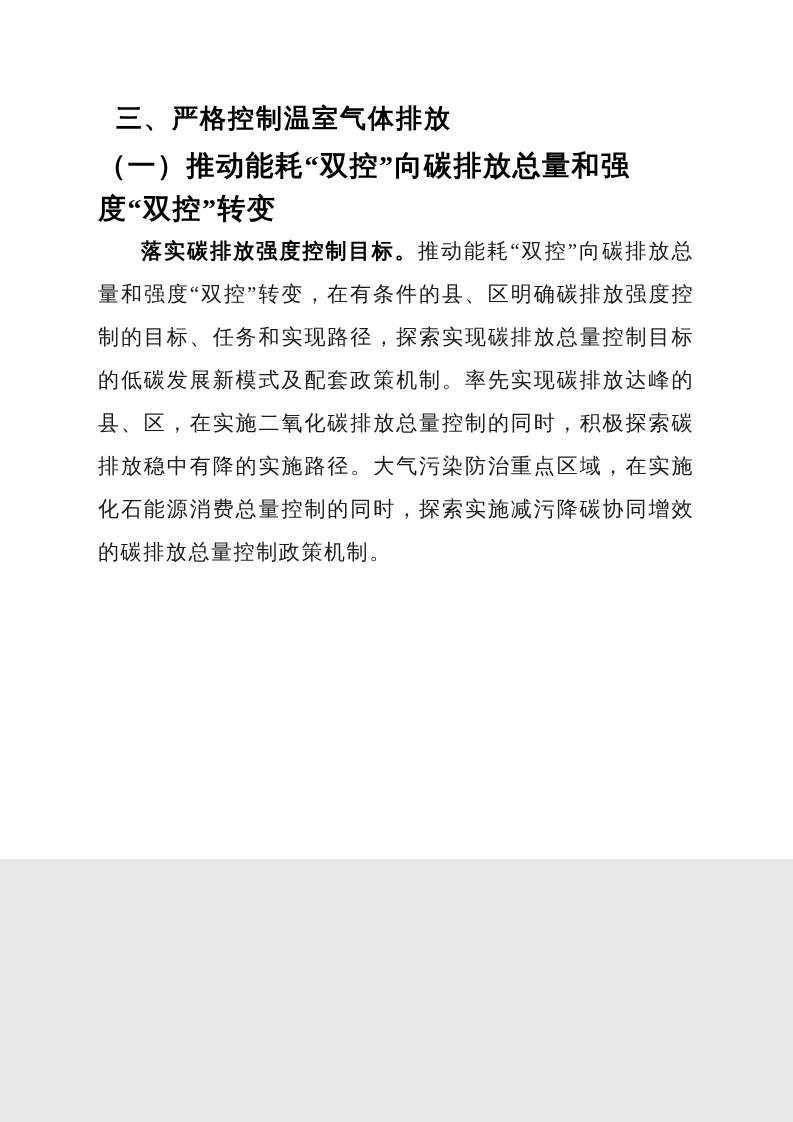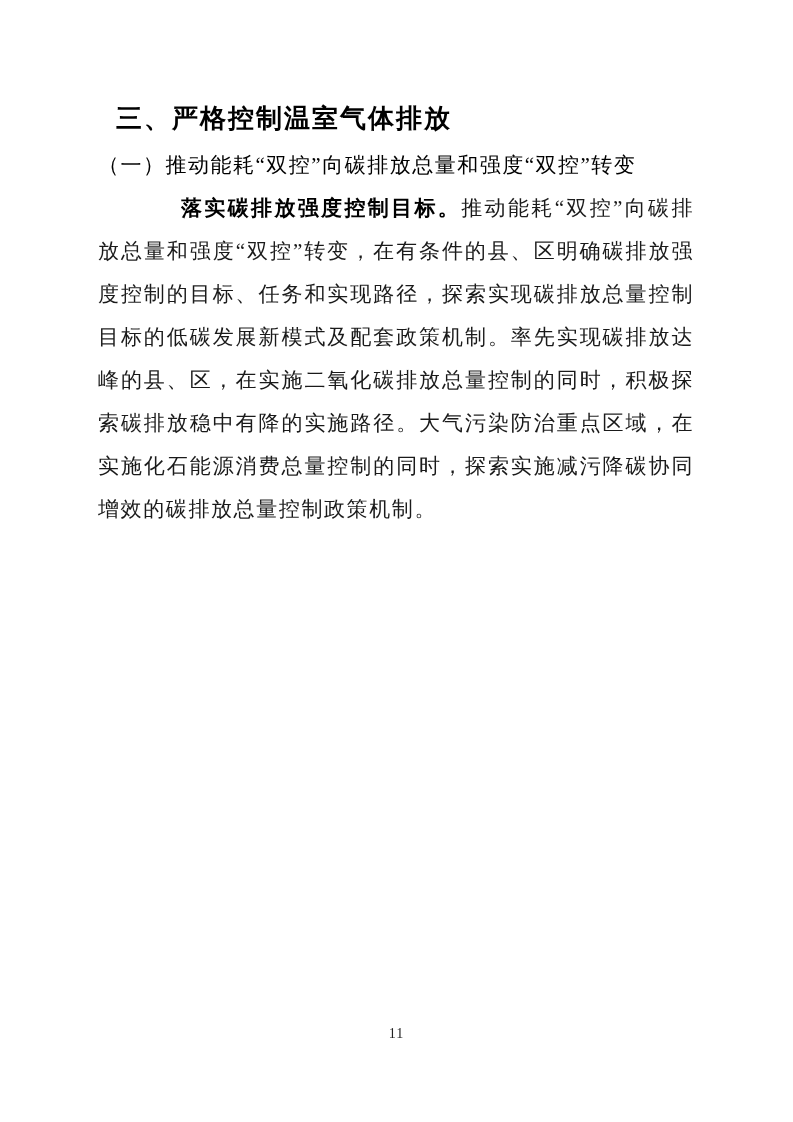--- a/index.html
+++ b/index.html
@@ -1,20 +1,20 @@
 <!DOCTYPE html>
 <html><head>
 <meta charset="utf-8">
 <style>
   * { box-sizing: border-box; margin: 0; padding: 0; }
   html, body { background: #e8e8e8; }
   .page {
     position: relative;
     width: 793px;
-    height: 1122px;
+    height: 859px;
     margin: 0 auto;
     background: #ffffff;
     overflow: hidden;
     font-family: "Liberation Serif", serif;
     color: #000;
   }
   .content {
     position: absolute;
     left: 98px;
     top: 100px;
@@ -25,38 +25,37 @@
     font-weight: 700;
     font-size: 26px;
     line-height: 37px;
     letter-spacing: 2px;
     padding-left: 18px;
     margin-bottom: 7px;
     color: #000;
   }
   .section-heading {
     font-family: "Liberation Serif", serif;
-    font-weight: 400;
-    font-size: 21px;
+    font-weight: 700;
+    font-size: 28px;
     line-height: 43px;
     letter-spacing: 1.5px;
     color: #000;
   }
   .body-para {
     font-size: 21px;
     line-height: 43px;
     letter-spacing: 1.6px;
     text-align: justify;
     text-indent: 43px;
     color: #1a1a1a;
   }
   .body-para .lead {
     font-weight: 700;
     color: #000;
-    margin-left: 40px;
   }
   .page-number {
     position: absolute;
     left: 0;
     right: 0;
     top: 1026px;
     text-align: center;
     font-size: 14px;
     letter-spacing: 1px;
     font-family: "Liberation Serif", serif;

